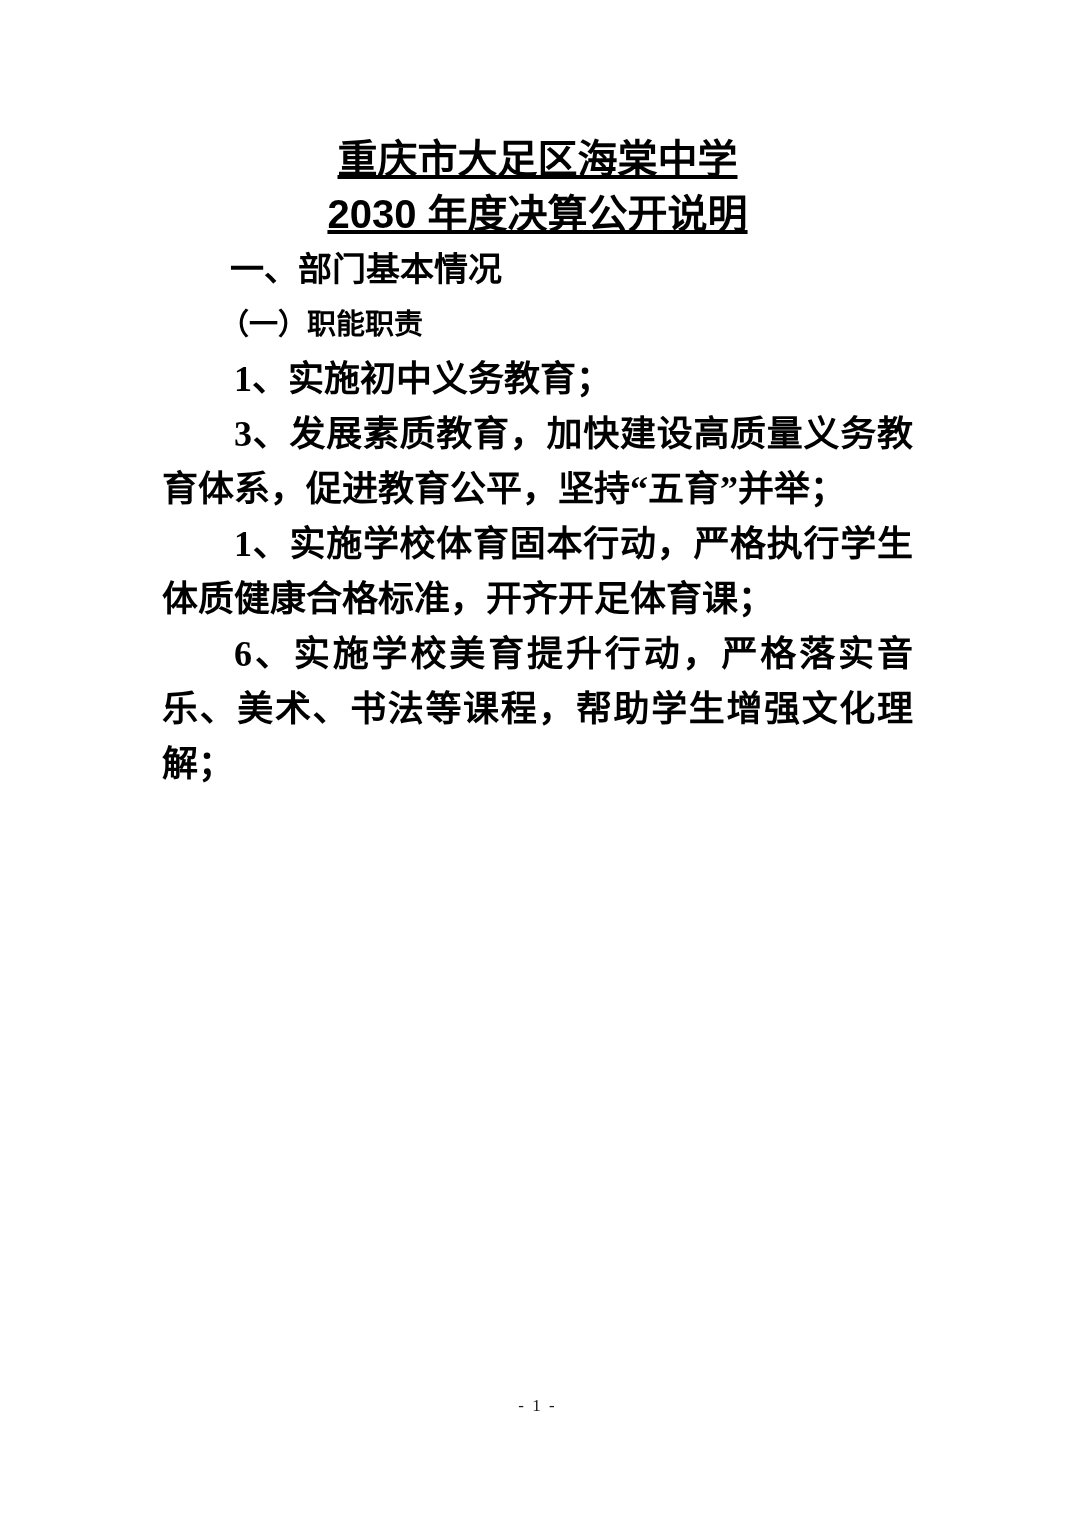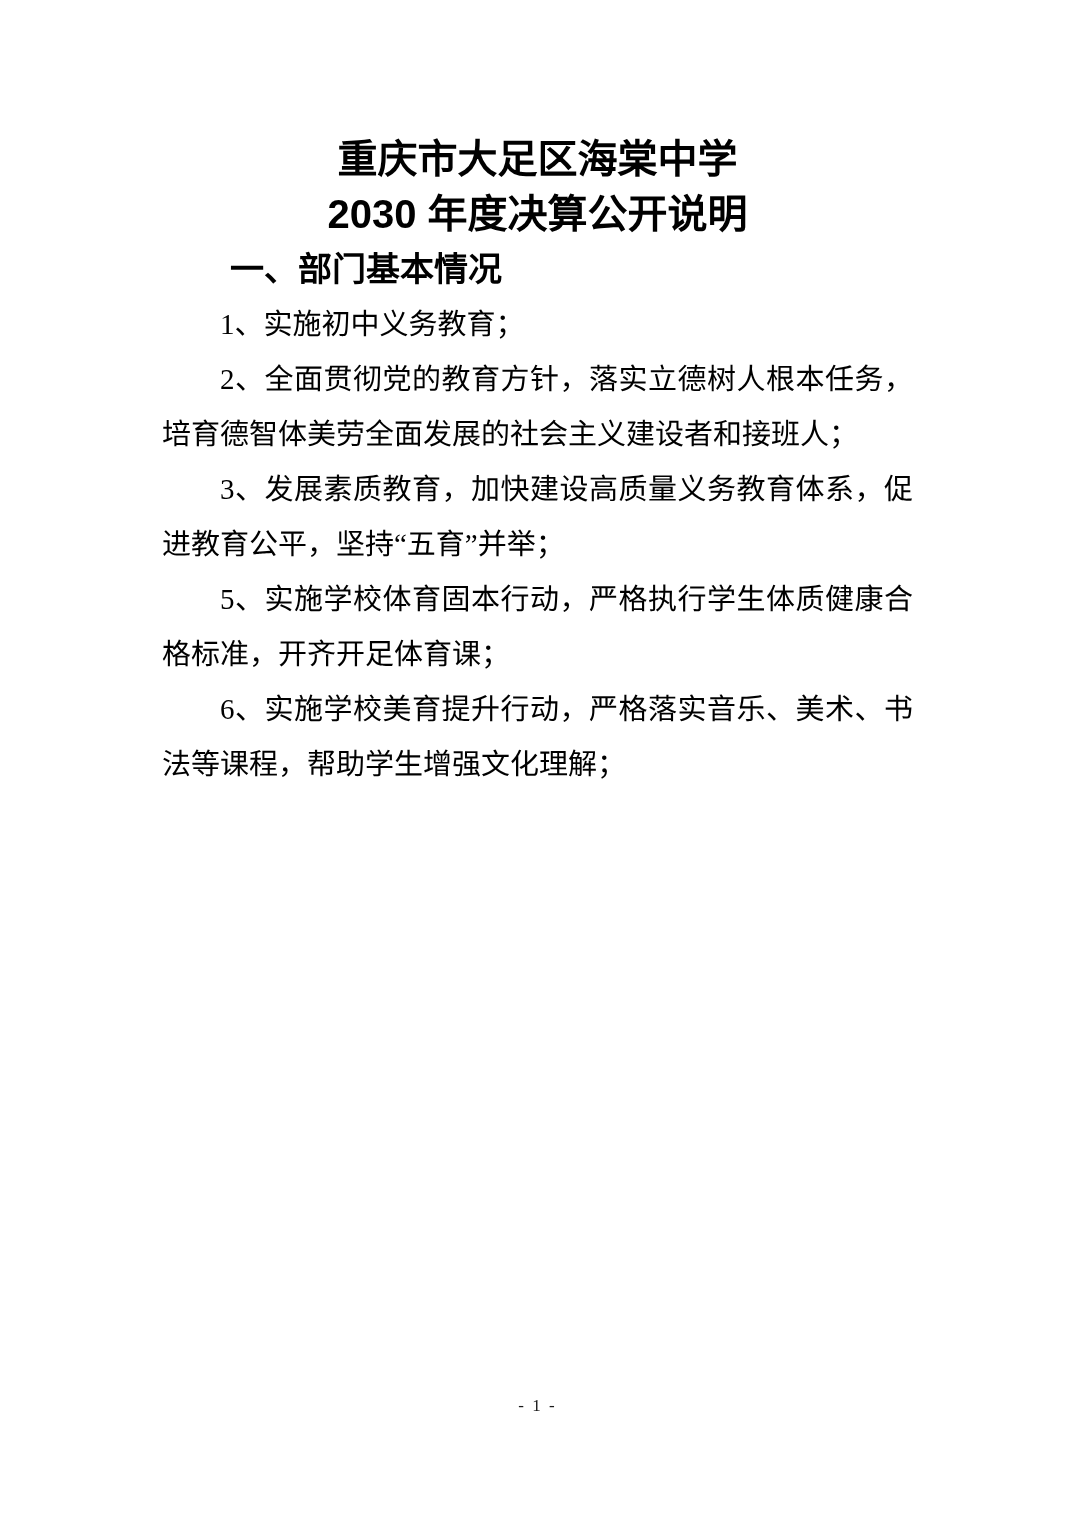--- a/index.html
+++ b/index.html
@@ -24,41 +24,43 @@
     box-sizing: border-box;
     padding: 132px 162px 0 162px;
   }
   .doc-title {
     text-align: center;
     font-family: "Liberation Sans", sans-serif;
     font-weight: bold;
     font-size: 40px;
     line-height: 55px;
     white-space: nowrap;
+    text-decoration: underline;
   }
   .section-heading {
     font-family: "Liberation Sans", sans-serif;
     font-weight: bold;
     font-size: 34px;
     line-height: 55px;
     text-indent: 2em;
   }
   .sub-heading {
     font-family: "Liberation Serif", serif;
     font-weight: bold;
     font-size: 29px;
     line-height: 55px;
     text-indent: 2em;
   }
   .para {
     font-family: "Liberation Serif", serif;
-    font-size: 29px;
+    font-size: 36px;
     line-height: 55px;
     text-indent: 2em;
     text-align: justify;
+    font-weight: bold;
   }
   .footer {
     position: absolute;
     top: 1396px;
     left: 0;
     width: 1075px;
     text-align: center;
     font-family: "Liberation Serif", serif;
     font-size: 17px;
     color: #1a1a1a;
@@ -67,23 +69,23 @@
 </style>
 </head>
 <body>
 
 <div class="page">
   <div class="doc-title">重庆市大足区海棠中学</div>
   <div class="doc-title">2030 年度决算公开说明</div>
 
   <div class="section-heading">一、部门基本情况</div>
 
+  <div class="sub-heading">（一）职能职责</div>
 
   <div class="para">1、实施初中义务教育；</div>
-  <div class="para">2、全面贯彻党的教育方针，落实立德树人根本任务，培育德智体美劳全面发展的社会主义建设者和接班人；</div>
   <div class="para">3、发展素质教育，加快建设高质量义务教育体系，促进教育公平，坚持“五育”并举；</div>
-  <div class="para">5、实施学校体育固本行动，严格执行学生体质健康合格标准，开齐开足体育课；</div>
+  <div class="para">1、实施学校体育固本行动，严格执行学生体质健康合格标准，开齐开足体育课；</div>
   <div class="para">6、实施学校美育提升行动，严格落实音乐、美术、书法等课程，帮助学生增强文化理解；</div>
 
 
 </div>
 
 <div class="footer">- 1 -</div>
 
 </body></html>

